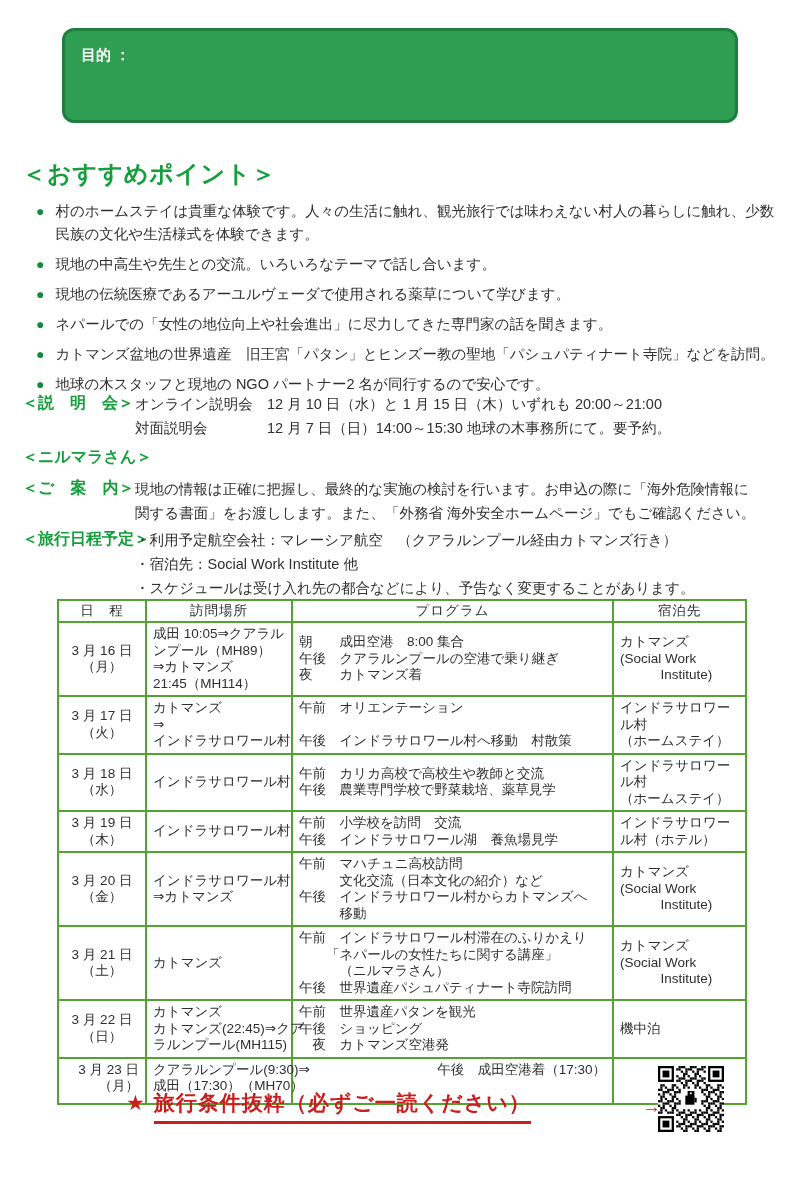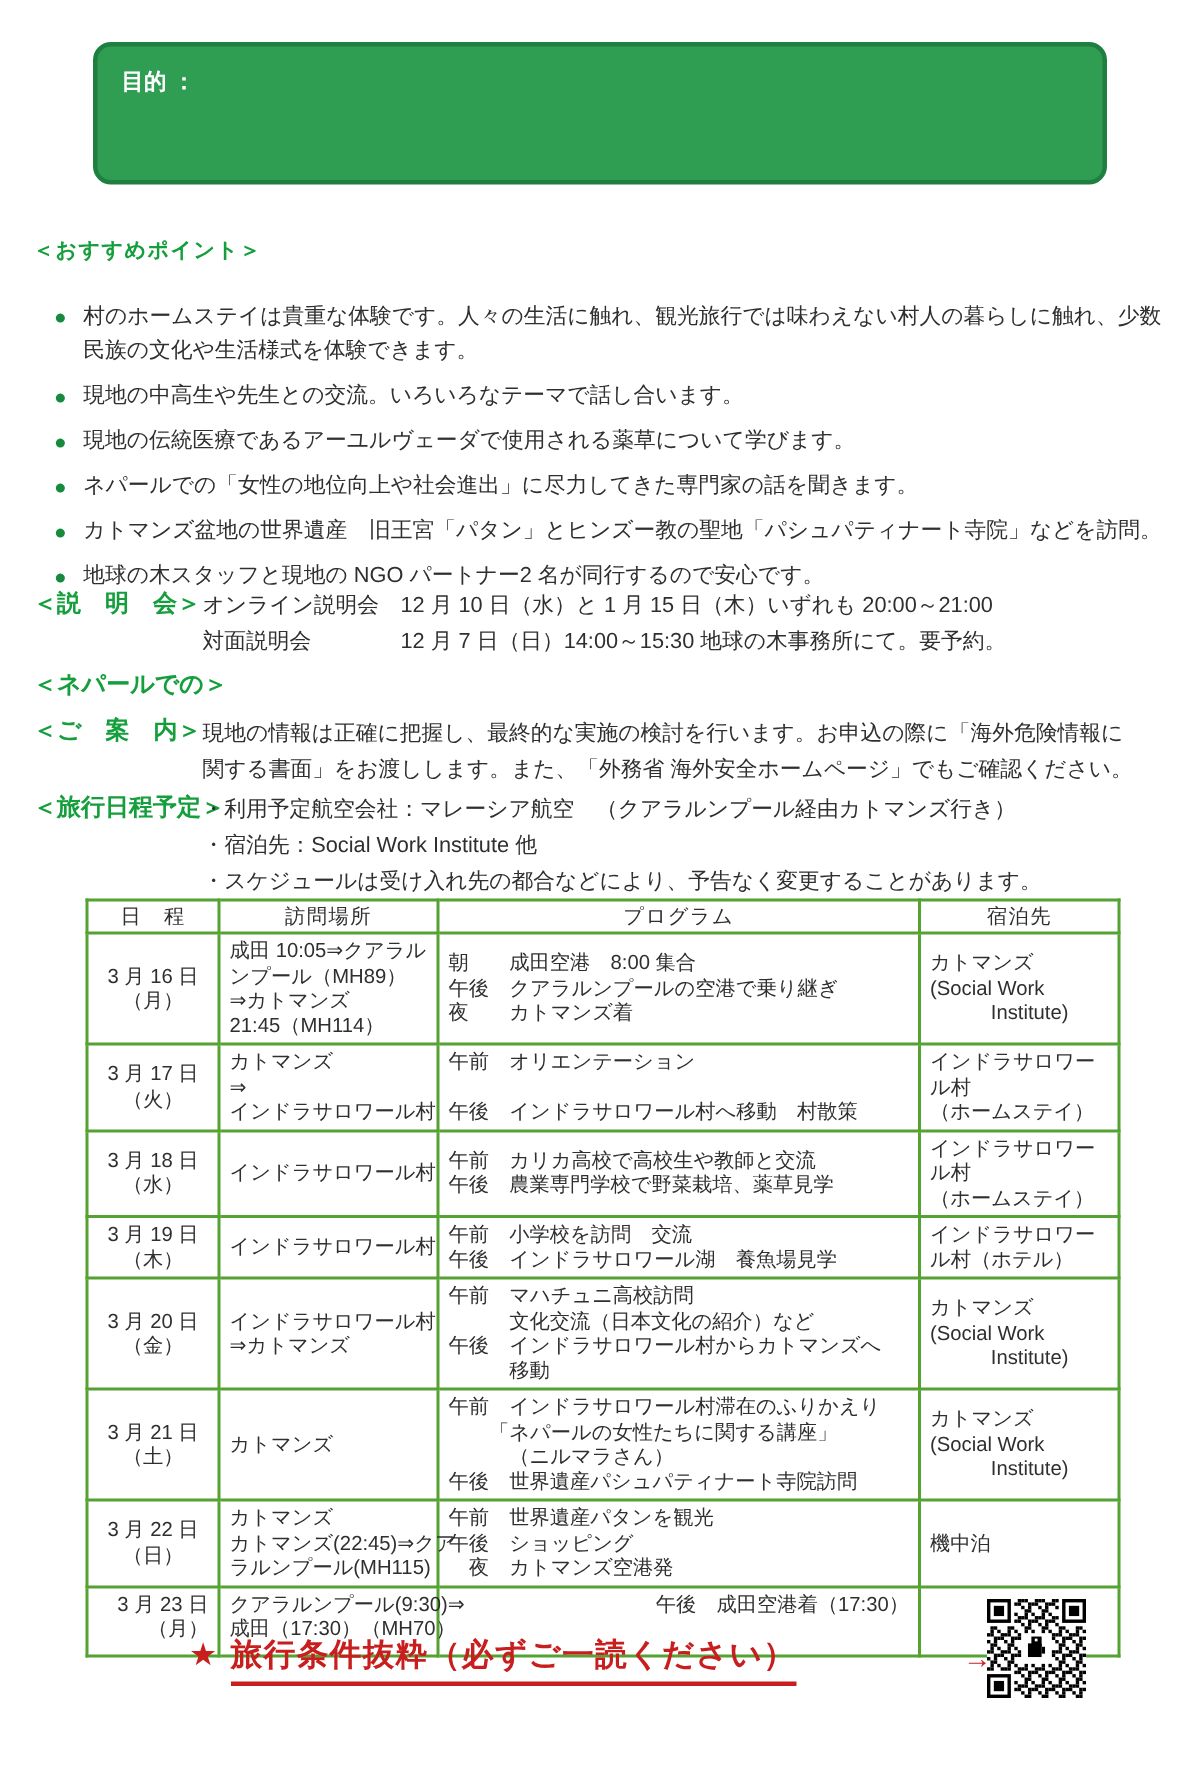--- a/index.html
+++ b/index.html
@@ -9,21 +9,21 @@
   
   .purpose-box{position:absolute;left:62px;top:28px;width:676px;height:95px;box-sizing:border-box;
     background:var(--green-fill);border:3px solid var(--green-border);border-radius:12px;
     color:#fff;font-weight:bold;font-size:15px;line-height:25px;padding:11px 12px 0 16px;}
   .purpose-row{display:flex;}
   .purpose-label{white-space:pre;}
   .purpose-line{white-space:pre;}
 
   
   .points-heading{position:absolute;left:22px;top:158px;margin:0;color:var(--green-text);
-    font-size:14px;font-weight:bold;letter-spacing:1px;}
+    font-size:24px;font-weight:bold;letter-spacing:1px;}
   .points-list{position:absolute;left:36px;top:200px;width:752px;margin:0;padding:0;list-style:none;
     font-size:14.5px;}
   .point-item{display:flex;gap:11px;margin-bottom:7px;line-height:23px;}
   .bullet{color:var(--bullet-green);font-size:14px;line-height:23px;}
   .point-text{flex:1;}
 
   
   .info{position:absolute;left:22px;width:762px;font-size:14.5px;line-height:24px;}
   .sec-label{color:var(--green-text);font-weight:bold;font-size:16px;white-space:pre;}
   .sec-content{position:absolute;left:113px;top:1px;width:648px;}
@@ -106,21 +106,21 @@
           <span class="briefing-text">12 月 10 日（水）と 1 月 15 日（木）いずれも 20:00～21:00</span>
         </div>
         <div class="briefing-row">
           <span class="briefing-head">対面説明会</span>
           <span class="briefing-text">12 月 7 日（日）14:00～15:30 地球の木事務所にて。要予約。</span>
         </div>
       </div>
   </section>
 
   <section class="info prestudy">
-    <span class="sec-label">＜ネパールでの＞</span>
+    <span class="sec-label">＜ニルマラさん＞</span>
   </section>
 
   <section class="info guidance">
     <span class="sec-label">＜ご　案　内＞</span>
     <div class="sec-content" id="guidance-lines">
         <div class="note-line">現地の情報は正確に把握し、最終的な実施の検討を行います。お申込の際に「海外危険情報に</div>
         <div class="note-line">関する書面」をお渡しします。また、「外務省 海外安全ホームページ」でもご確認ください。</div>
       </div>
   </section>
 

